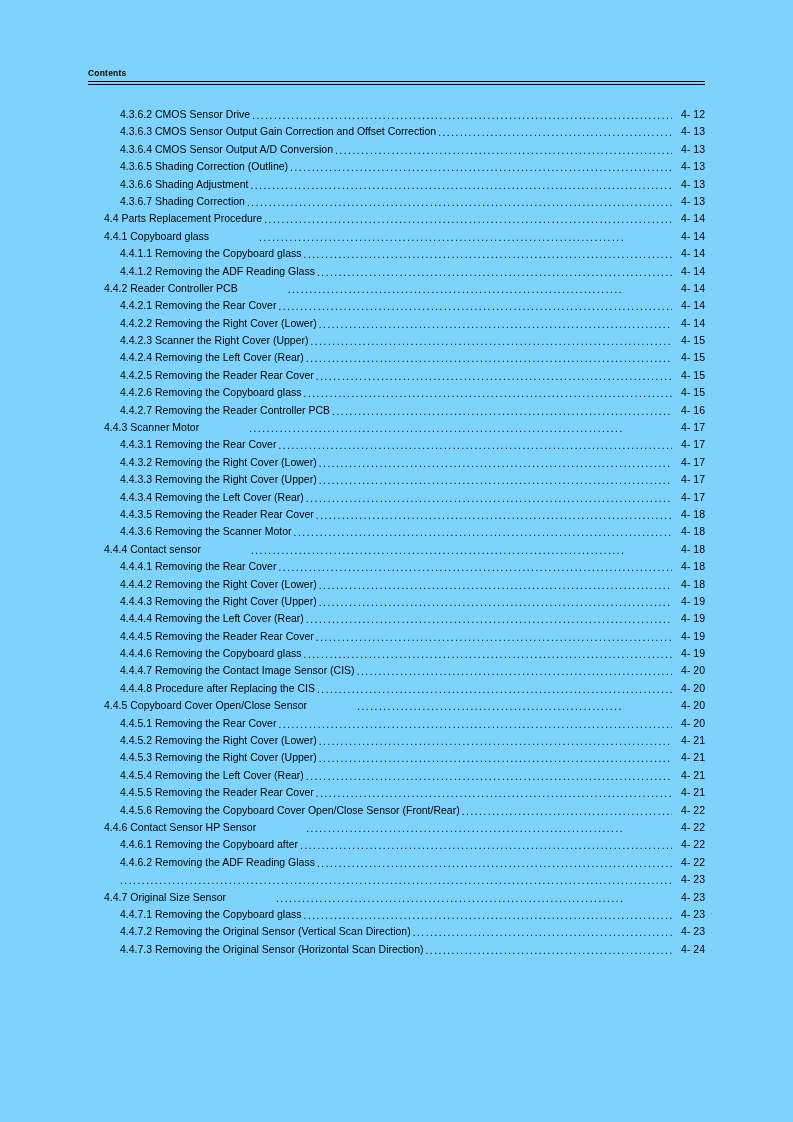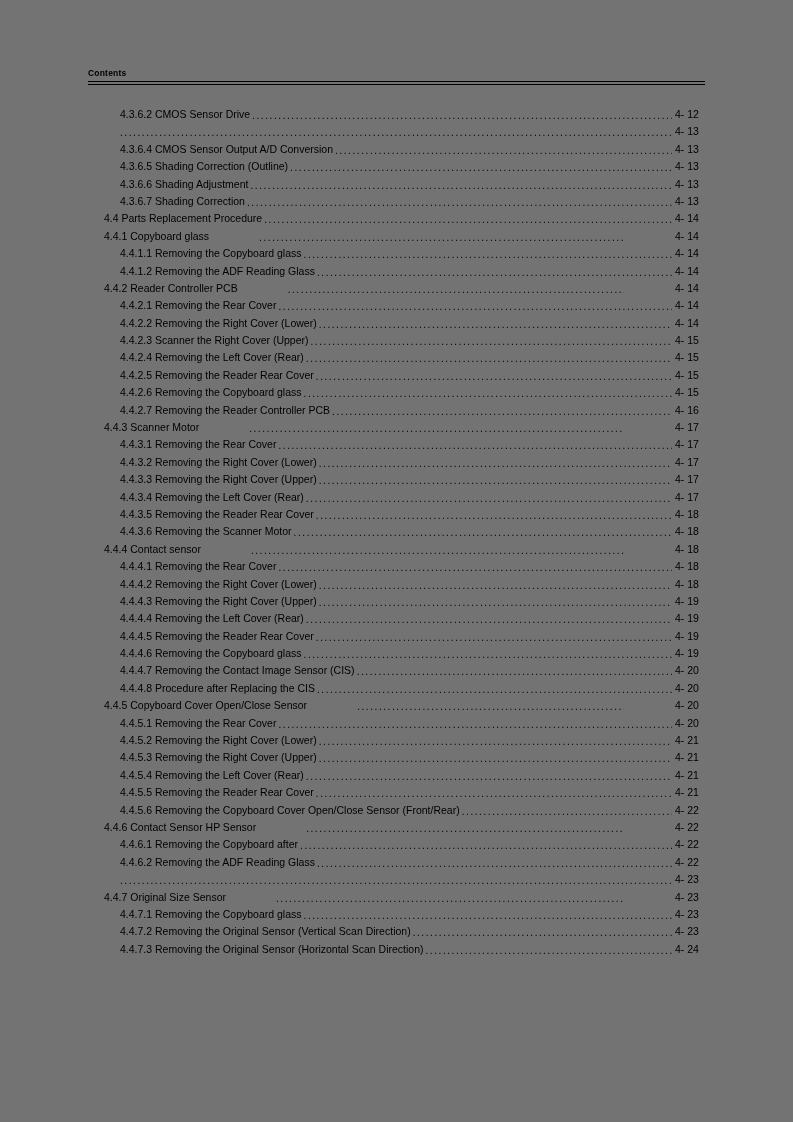--- a/index.html
+++ b/index.html
@@ -4,21 +4,21 @@
 <style>
   html, body {
     margin: 0;
     padding: 0;
     background: #ffffff;
   }
   .page {
     position: relative;
     width: 793px;
     height: 1122px;
-    background: #737373;
+    background: #7dd3fc;
     font-family: "Liberation Sans", sans-serif;
     color: #000000;
     box-sizing: border-box;
   }
   .header {
     position: absolute;
     left: 88px;
     top: 68px;
     width: 617px;
   }
@@ -68,20 +68,21 @@
     left: 0;
     bottom: -1px;
     font-size: 10px;
     letter-spacing: -0.6px;
     color: #000;
     white-space: nowrap;
   }
   .toc-page {
     flex: 0 0 auto;
     padding-left: 3px;
+    text-align: right;
     min-width: 30px;
   }
   .lvl-0 { margin-left: 16px; }
   .lvl-1 { margin-left: 16px; gap: 48px; }
   .lvl-2 { margin-left: 32px; }
 </style>
 </head>
 <body>
 
 <div class="page">
@@ -92,20 +93,21 @@
     <div class="header-rule-thin"></div>
   </div>
 
   <div class="toc" id="toc-list">
       <div class="toc-row lvl-2">
         <span class="toc-label">4.3.6.2 CMOS Sensor Drive</span>
         <span class="toc-dots"></span>
         <span class="toc-page">4- 12</span>
       </div>
       <div class="toc-row lvl-2">
+        <span class="toc-label">4.3.6.3 CMOS Sensor Output Gain Correction and Offset Correction</span>
         <span class="toc-dots"></span>
         <span class="toc-page">4- 13</span>
       </div>
       <div class="toc-row lvl-2">
         <span class="toc-label">4.3.6.4 CMOS Sensor Output A/D Conversion</span>
         <span class="toc-dots"></span>
         <span class="toc-page">4- 13</span>
       </div>
       <div class="toc-row lvl-2">
         <span class="toc-label">4.3.6.5 Shading Correction (Outline)</span>

